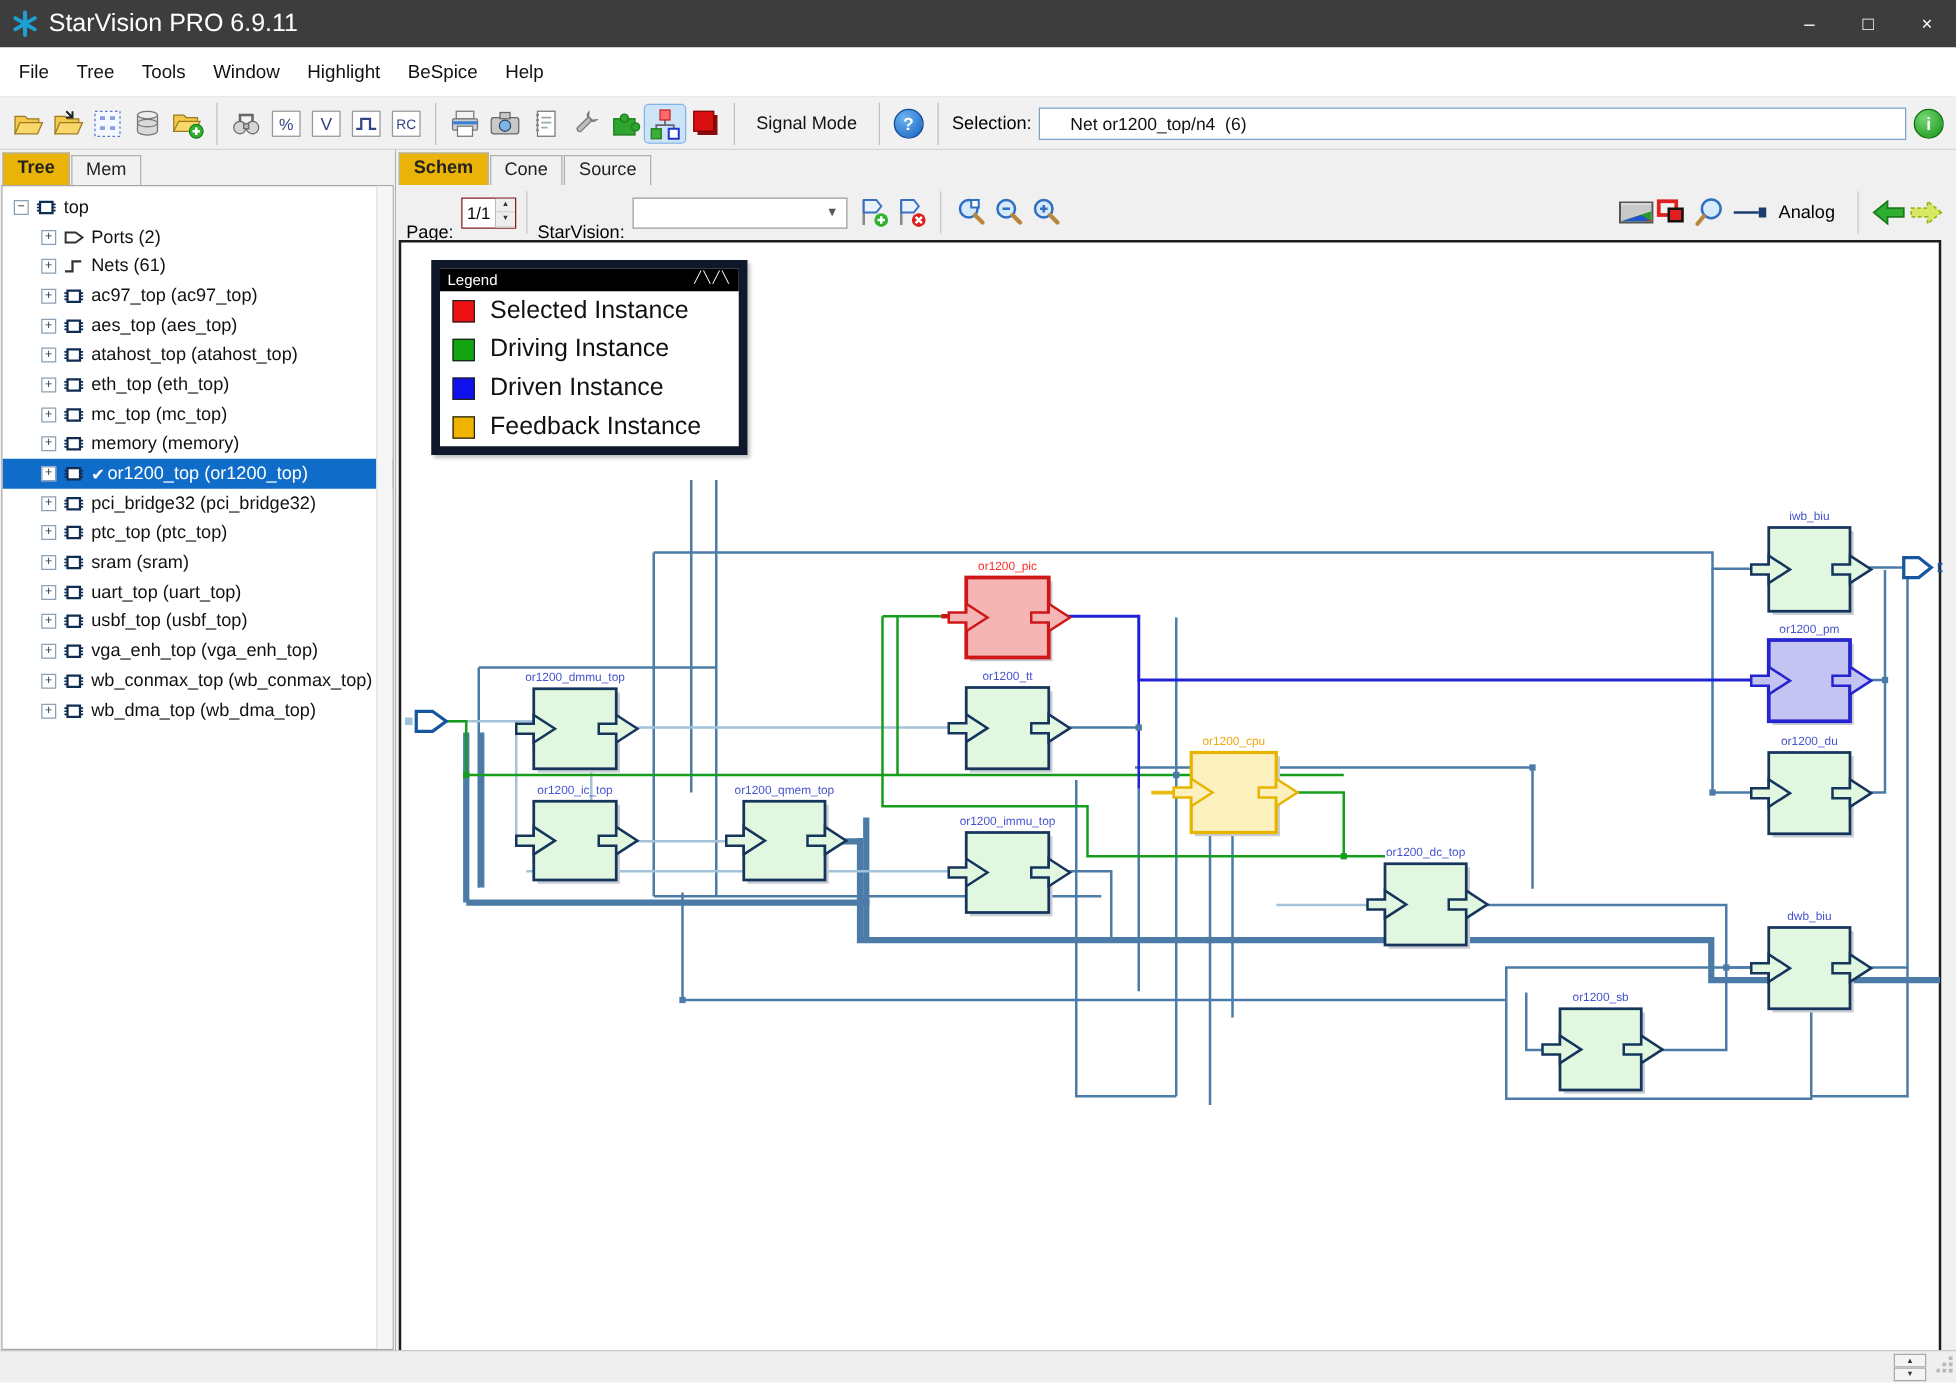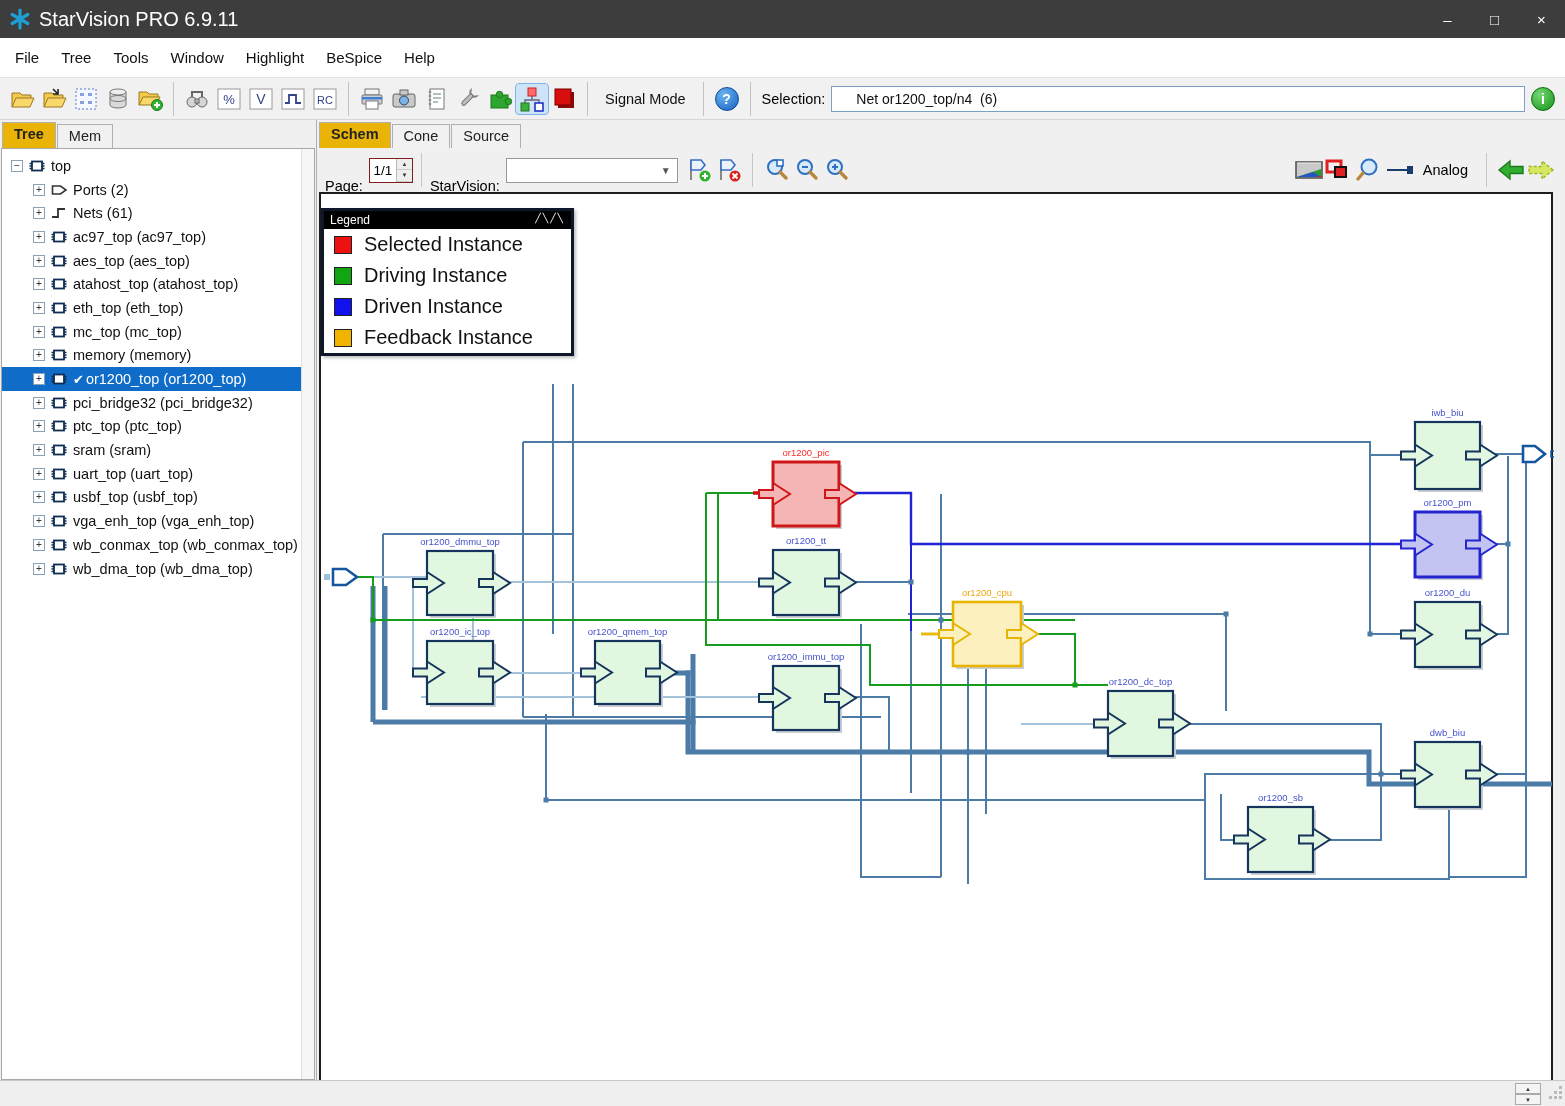--- a/index.html
+++ b/index.html
@@ -65,22 +65,22 @@
   .spinbtns span { flex:1; font-size:6px; display:flex; align-items:center; justify-content:center;
     background:#eee; border-bottom:1px solid #ccc; color:#333; }
   .combo { width:172px; height:25px; border:1px solid #999; background:#fff; display:flex; align-items:center; }
   .combo .arrow { margin-left:auto; font-size:10px; color:#555; padding-right:6px; }
   .pbicon { width:30px; height:28px; display:flex; align-items:center; justify-content:center; }
   .pbsep { width:1px; height:34px; background:#c6c6c6; margin:0 8px; }
   .pbright { margin-left:auto; display:flex; align-items:center; }
 
   .canvaswrap { margin:0 12px 0 2px; height:898px; border:2px solid #1d1d1d; background:#fff;
     position:relative; flex:0 0 auto; }
-  .legend { position:absolute; left:0; top:14px; width:253px; background:#fff;
-    border:3px solid #0f172a; box-shadow:2px 2px 3px rgba(0,0,0,0.25); z-index:5; }
+  .legend { position:absolute; left:24px; top:14px; width:253px; background:#fff;
+    border:7px solid #0f172a; box-shadow:2px 2px 3px rgba(0,0,0,0.25); z-index:5; }
   .legend-title { background:#000; color:#fff; font-size:12px; padding:2px 6px; display:flex; }
   .legend-glyphs { margin-left:auto; font-size:9px; letter-spacing:2px; color:#fff; }
   .legend-item { display:flex; align-items:center; padding:4px 6px 4px 10px; }
   .legend-item .sw { width:18px; height:18px; border:1px solid #222; margin-right:12px; flex:0 0 auto; }
   .legend-item .lt { font-size:20px; color:#111; }
 
   
   .statusbar { height:26px; background:#efefef; border-top:1px solid #c8c8c8; flex:0 0 auto; position:relative; }
   .statspin { position:absolute; right:24px; top:2px; width:26px; display:flex; flex-direction:column; }
   .statspin span { height:11px; border:1px solid #aaa; background:#f4f4f4; font-size:6px;

